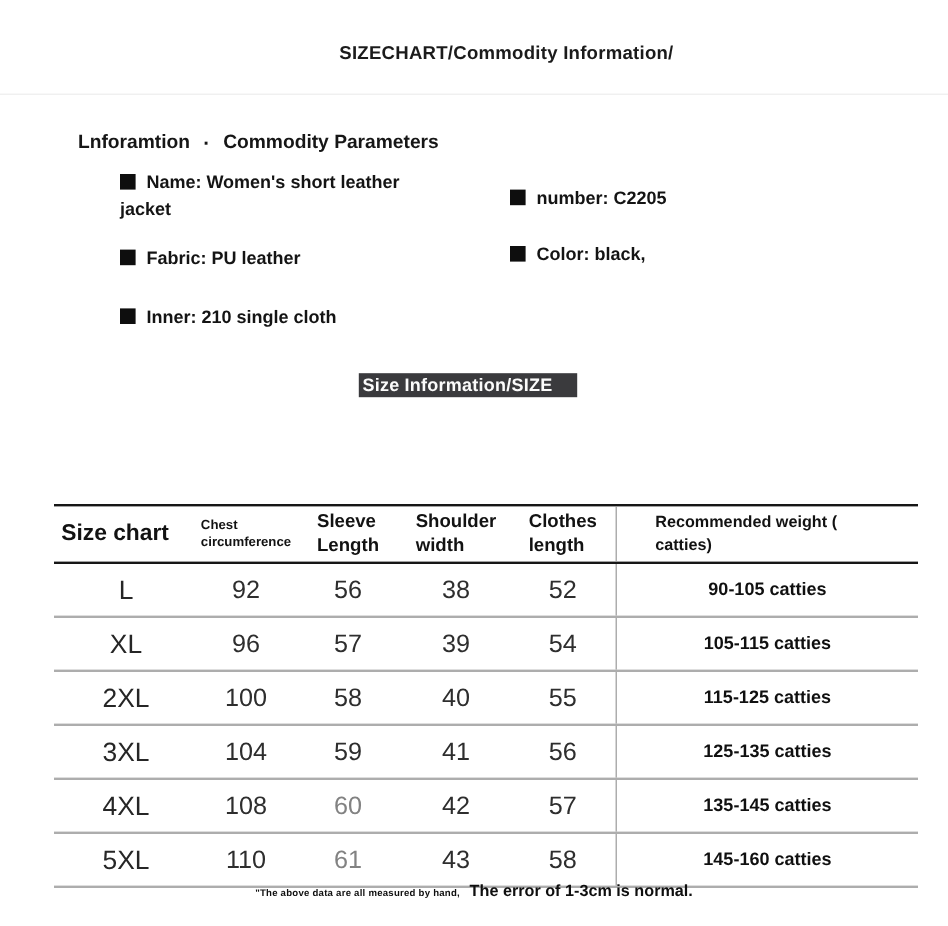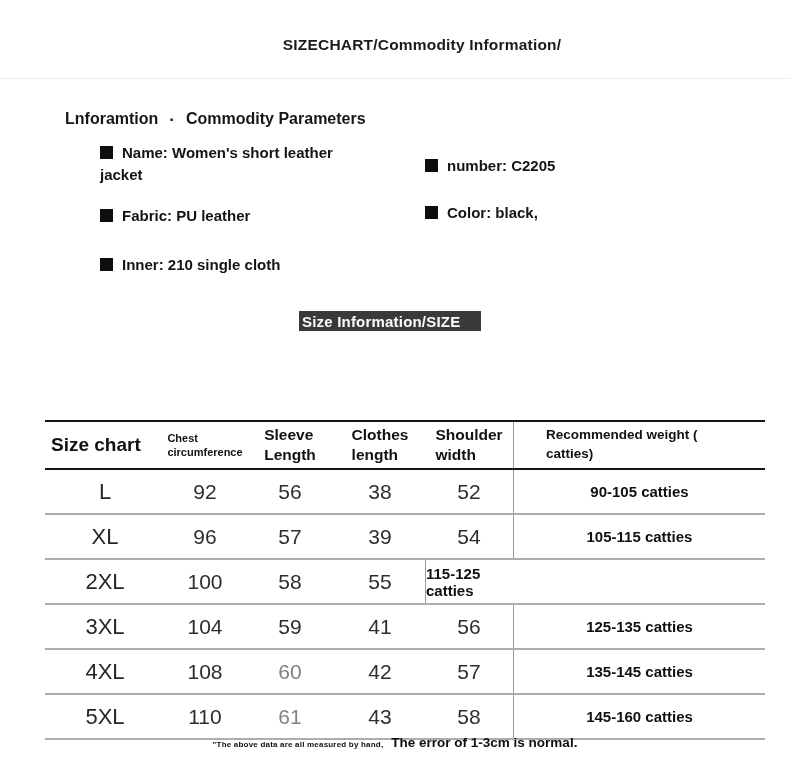--- a/index.html
+++ b/index.html
@@ -72,24 +72,24 @@
 
   <div class="banner">Size Information/SIZE</div>
 
   <div class="size-table">
     <div class="trow thead">
       <div class="cell c0">Size chart</div>
       <div class="cell c1">Chest
 circumference</div>
       <div class="cell c2">Sleeve
 Length</div>
+      <div class="cell c3">Shoulder
+width</div>
       <div class="cell c4">Clothes
 length</div>
-      <div class="cell c3">Shoulder
-width</div>
       <div class="cell c5">Recommended weight (
 catties)</div>
     </div>
 
     <div class="trow tdata">
       <div class="cell c0">L</div>
       <div class="cell c1">92</div>
       <div class="cell c2">56</div>
       <div class="cell c3">38</div>
       <div class="cell c4">52</div>
@@ -102,20 +102,21 @@
       <div class="cell c2">57</div>
       <div class="cell c3">39</div>
       <div class="cell c4">54</div>
       <div class="cell c5">105-115 catties</div>
     </div>
 
     <div class="trow tdata">
       <div class="cell c0">2XL</div>
       <div class="cell c1">100</div>
       <div class="cell c2">58</div>
+      <div class="cell c3">40</div>
       <div class="cell c4">55</div>
       <div class="cell c5">115-125 catties</div>
     </div>
 
     <div class="trow tdata">
       <div class="cell c0">3XL</div>
       <div class="cell c1">104</div>
       <div class="cell c2">59</div>
       <div class="cell c3">41</div>
       <div class="cell c4">56</div>

